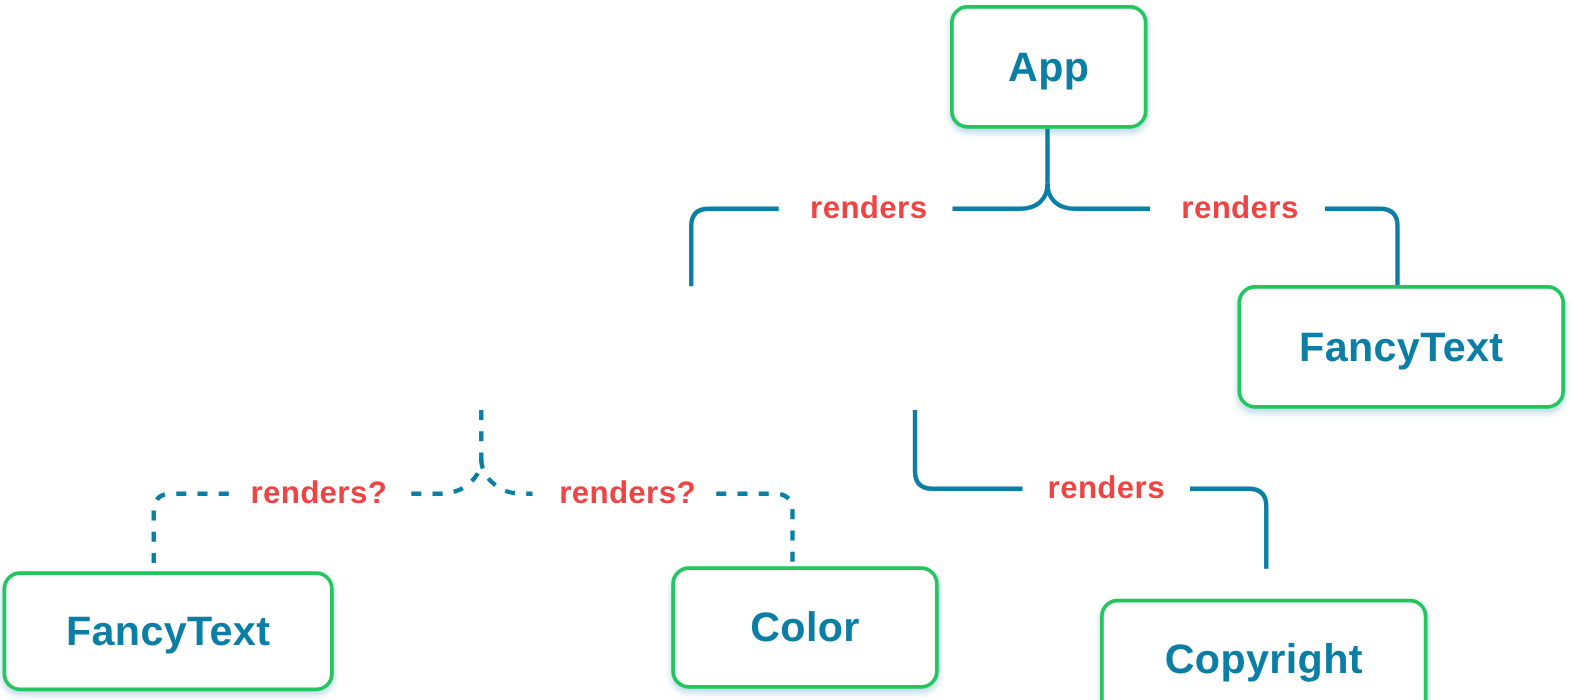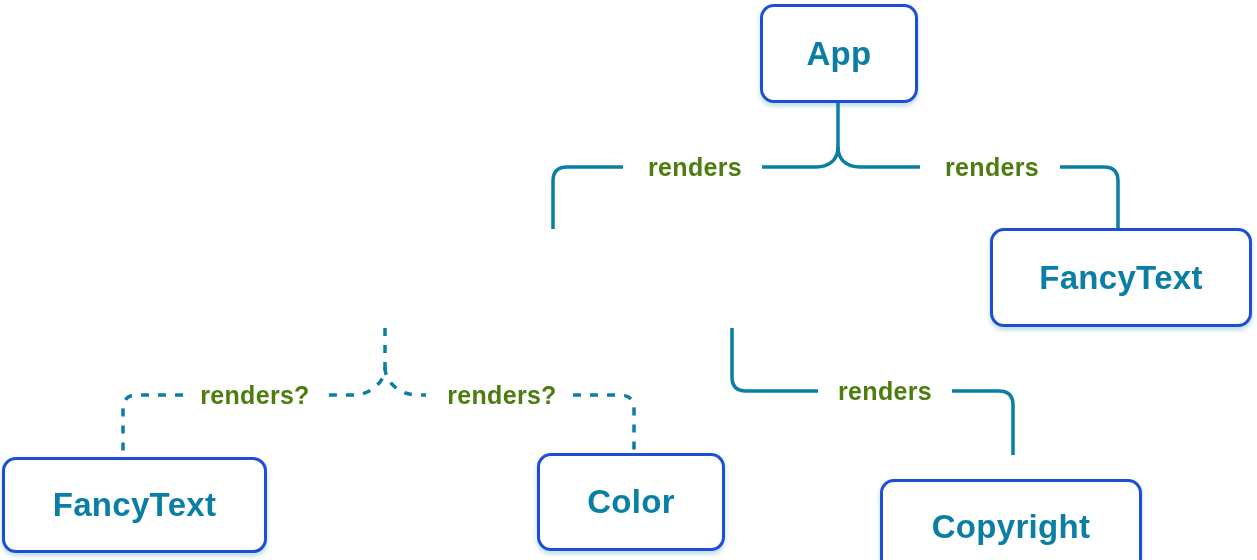--- a/index.html
+++ b/index.html
@@ -27,47 +27,47 @@
     stroke: #0a7ea4;
     stroke-width: 3.5;
   }
   .edges-svg path.dashed {
     stroke-dasharray: 8 9;
   }
   .node {
     position: absolute;
     box-sizing: border-box;
     background: #ffffff;
-    border: 3px solid #1d4ed8;
+    border: 3px solid #22c55e;
     border-radius: 14px;
     box-shadow: 0 3px 5px rgba(10, 126, 164, 0.28);
     display: flex;
     align-items: center;
     justify-content: center;
     color: #0a7ea4;
     font-size: 33px;
     font-weight: 600;
     letter-spacing: 0.3px;
     white-space: nowrap;
   }
   .edge-label {
     position: absolute;
     transform: translate(-50%, -50%);
-    color: #4d7c0f;
+    color: #ef4444;
     font-size: 25px;
     font-weight: 700;
     letter-spacing: 0.3px;
     white-space: nowrap;
   }
   
   .node-app                 { left: 760px; top: 4px;   width: 158px; height: 99px; }
   .node-inspiration         { left: 333px; top: 229px; width: 464px; height: 99px; }
   .node-fancy-text-top      { left: 990px; top: 228px; width: 262px; height: 99px; }
   .node-fancy-text-bottom   { left: 2px;   top: 457px; width: 265px; height: 96px; }
-  .node-color               { left: 537px; top: 453px; width: 188px; height: 98px; }
+  .node-color               { left: 537px; top: 453px; width: 214px; height: 98px; }
   .node-copyright           { left: 880px; top: 455px; width: 262px; height: 96px; margin-top: 24px; }
   
   .label-app-inspiration    { left: 695px; top: 167px; }
   .label-app-fancytext      { left: 992px; top: 167px; }
   .label-insp-fancytext     { left: 255px; top: 395px; }
   .label-insp-color         { left: 502px; top: 395px; }
   .label-insp-copyright     { left: 885px; top: 391px; }
 </style>
 </head>
 <body>

